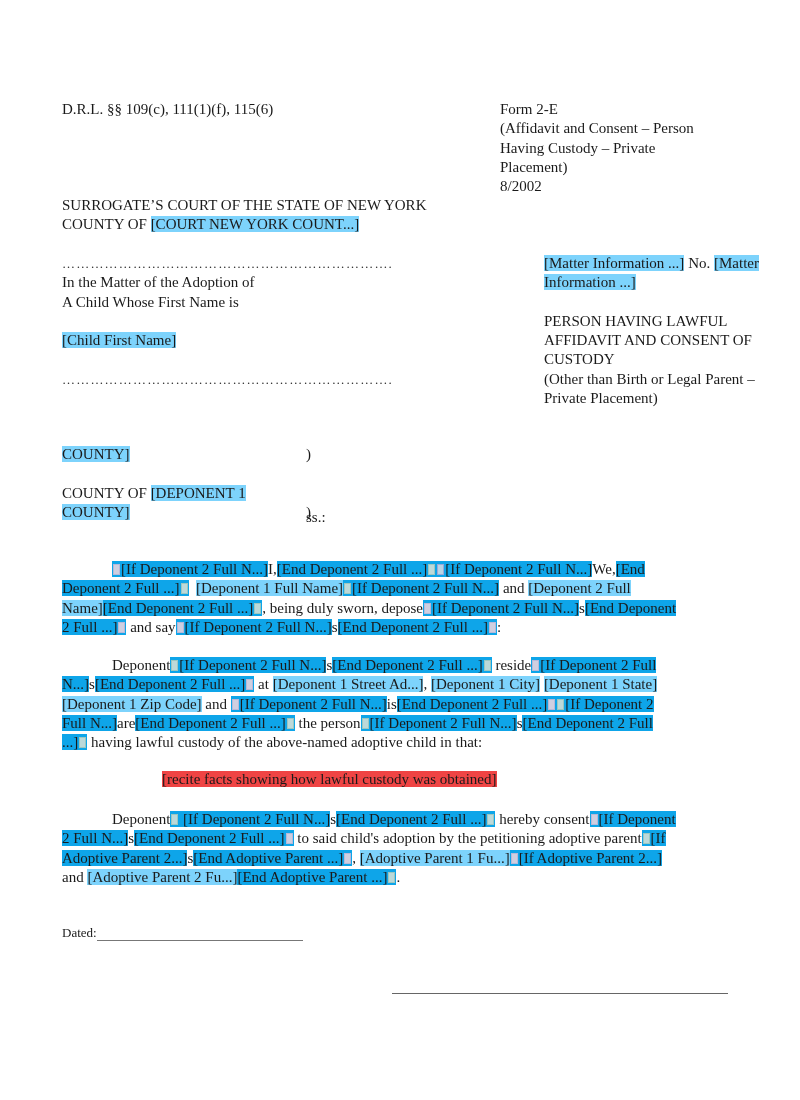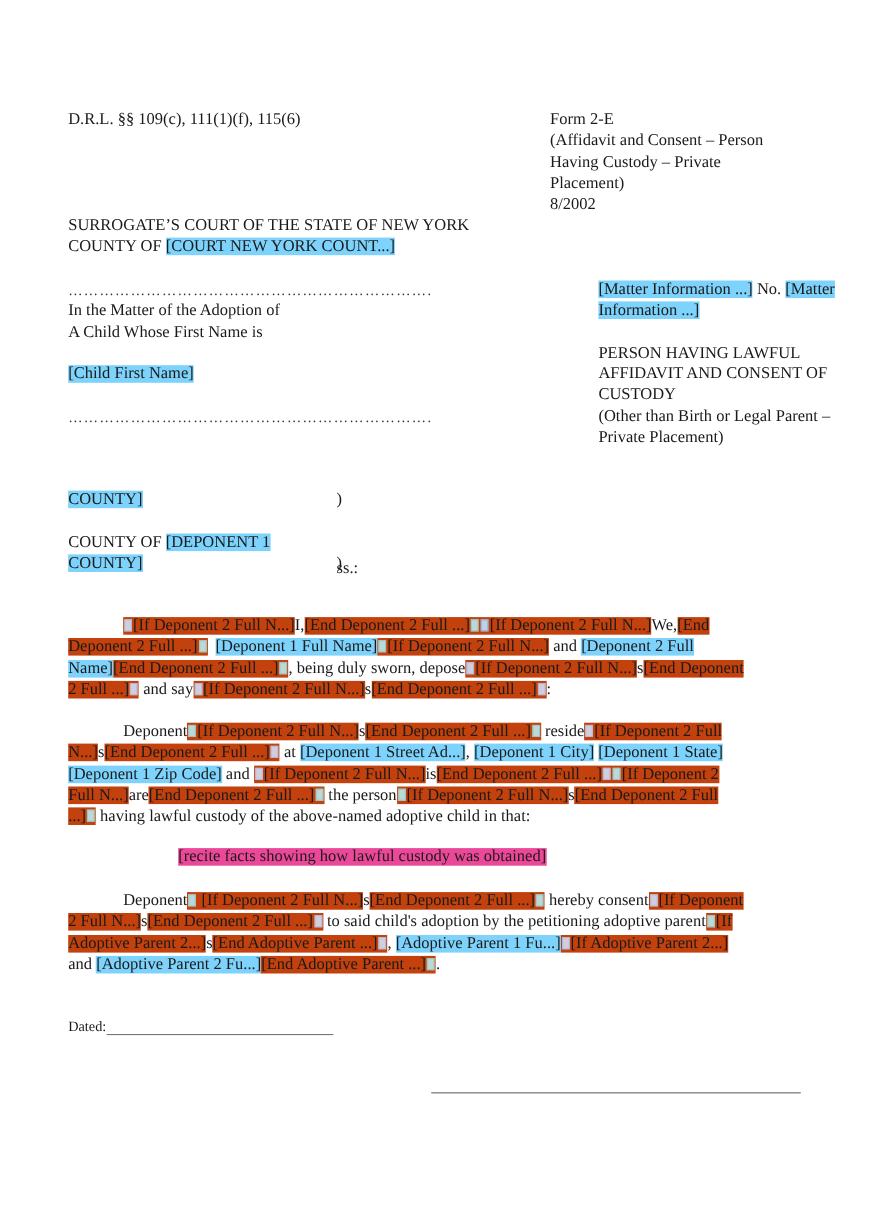--- a/index.html
+++ b/index.html
@@ -4,22 +4,22 @@
 <style>
   html, body { margin: 0; padding: 0; background: #ffffff; }
   body {
     width: 800px; height: 1100px; position: relative; overflow: hidden;
     font-family: "Liberation Serif", "DejaVu Serif", serif;
     font-size: 15px; color: #1a1a1a;
   }
   .abs { position: absolute; }
   .line { line-height: 19.3px; white-space: nowrap; }
   .hl-y { background: #7dd3fc; }
-  .hl-c { background: #ec4899; }
-  .fld { background: #c2410c; }
+  .hl-c { background: #ef4444; }
+  .fld { background: #0ea5e9; }
   .mk {
     display: inline-block; width: 7px; height: 11px;
     border: 1px solid #9aa8d8; background: #b9d4e4;
     vertical-align: -1px; margin: 0 1px; box-sizing: border-box;
   }
   .mk.g { border-color: #9cc7c0; background: #bcd9d9; }
   .mk.w { border-color: #b8b8d8; background: #cfcfe0; }
   .dots { letter-spacing: 1.2px; color: #333; font-size: 13px; }
   .sigline { border-bottom: 1px solid #777; }
   .par { position: absolute; left: 62px; width: 700px; }

